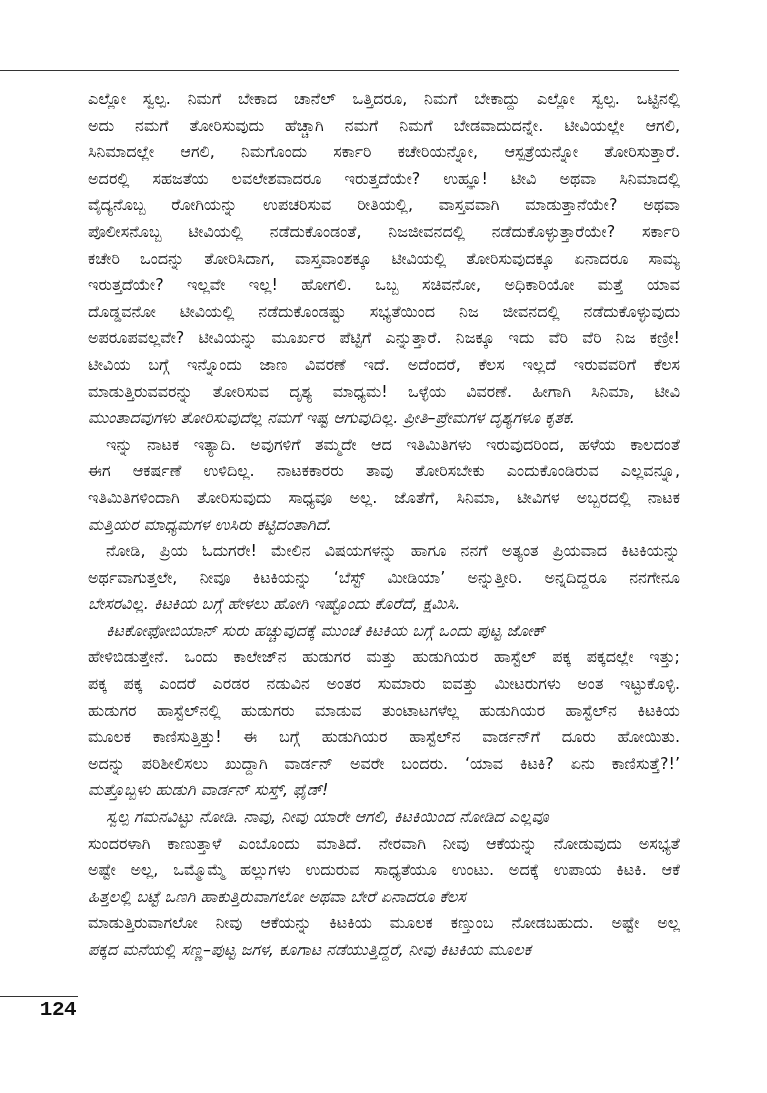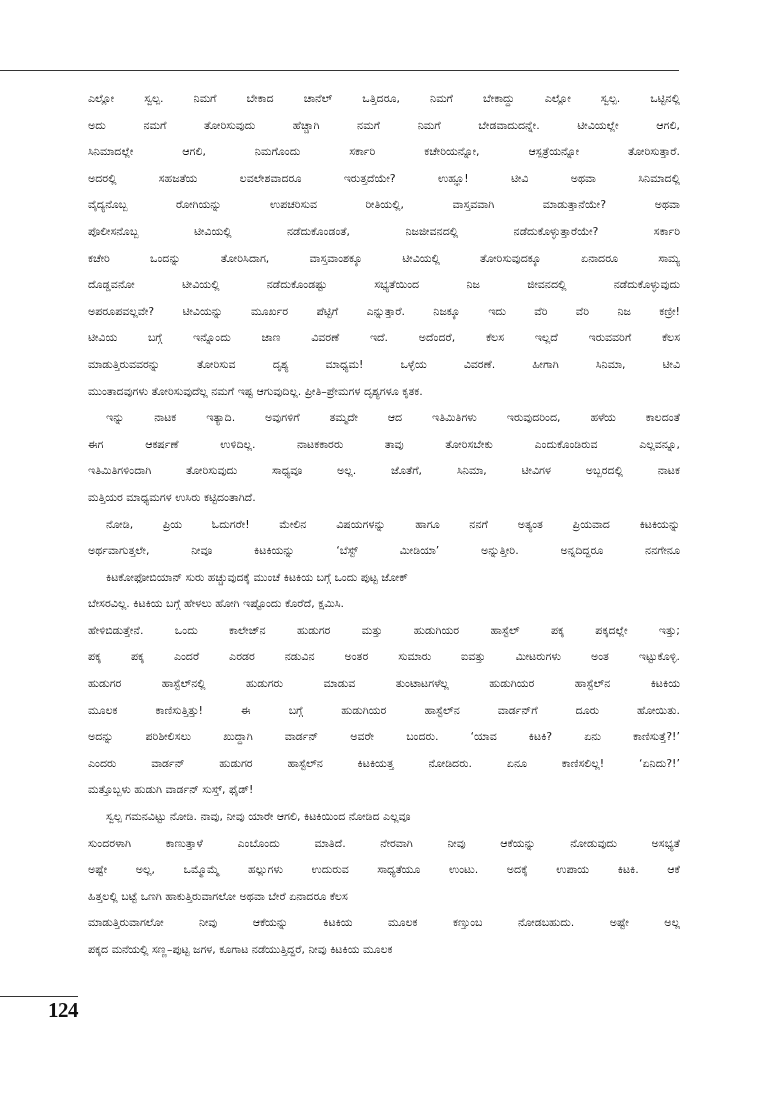--- a/index.html
+++ b/index.html
@@ -1,56 +1,56 @@
 <!DOCTYPE html>
 <html><head>
 <meta charset="utf-8">
 <style>
   html, body { margin: 0; padding: 0; background: #ffffff; }
   body { width: 767px; height: 1093px; position: relative; overflow: hidden; font-family: "DejaVu Sans", sans-serif; color: #111; }
   .top-rule { position: absolute; left: 0; top: 70px; width: 679px; height: 1px; background: #333; }
   .bottom-rule { position: absolute; left: 0; top: 996px; width: 78px; height: 1px; background: #333; }
-  .page-number { position: absolute; left: 38px; top: 998px; width: 40px; text-align: right; font-family: Liberation Serif, serif; font-weight: bold; font-size: 21px; color: #111; letter-spacing: -0.5px; }
+  .page-number { position: absolute; left: 38px; top: 998px; width: 40px; text-align: center; font-family: Liberation Mono, monospace; font-weight: bold; font-size: 21px; color: #111; letter-spacing: -0.5px; }
   .body-text { position: absolute; left: 88px; top: 86px; width: 592px; }
-  .line { height: 26.6px; line-height: 26.6px; font-size: 11px; white-space: nowrap; overflow: hidden; text-align: justify; text-align-last: justify; }
-  .line.last { text-align-last: left; }
+  .line { height: 26.6px; line-height: 26.6px; font-size: 16px; white-space: nowrap; overflow: hidden; text-align: justify; text-align-last: justify; }
+  .line.last { text-align-last: left; font-style: italic; }
   .line.indent { padding-left: 18px; }
 </style>
 </head>
 <body>
 
 <div class="top-rule"></div>
 
 <div class="body-text" id="body-text">
     <div class="line">ಎಲ್ಲೋ ಸ್ವಲ್ಪ. ನಿಮಗೆ ಬೇಕಾದ ಚಾನೆಲ್ ಒತ್ತಿದರೂ, ನಿಮಗೆ ಬೇಕಾದ್ದು ಎಲ್ಲೋ ಸ್ವಲ್ಪ. ಒಟ್ಟಿನಲ್ಲಿ</div>
     <div class="line">ಅದು ನಮಗೆ ತೋರಿಸುವುದು ಹೆಚ್ಚಾಗಿ ನಮಗೆ ನಿಮಗೆ ಬೇಡವಾದುದನ್ನೇ. ಟೀವಿಯಲ್ಲೇ ಆಗಲಿ,</div>
     <div class="line">ಸಿನಿಮಾದಲ್ಲೇ ಆಗಲಿ, ನಿಮಗೊಂದು ಸರ್ಕಾರಿ ಕಚೇರಿಯನ್ನೋ, ಆಸ್ಪತ್ರೆಯನ್ನೋ ತೋರಿಸುತ್ತಾರೆ.</div>
     <div class="line">ಅದರಲ್ಲಿ ಸಹಜತೆಯ ಲವಲೇಶವಾದರೂ ಇರುತ್ತದೆಯೇ? ಉಹ್ಞೂ! ಟೀವಿ ಅಥವಾ ಸಿನಿಮಾದಲ್ಲಿ</div>
     <div class="line">ವೈದ್ಯನೊಬ್ಬ ರೋಗಿಯನ್ನು ಉಪಚರಿಸುವ ರೀತಿಯಲ್ಲಿ, ವಾಸ್ತವವಾಗಿ ಮಾಡುತ್ತಾನೆಯೇ? ಅಥವಾ</div>
     <div class="line">ಪೊಲೀಸನೊಬ್ಬ ಟೀವಿಯಲ್ಲಿ ನಡೆದುಕೊಂಡಂತೆ, ನಿಜಜೀವನದಲ್ಲಿ ನಡೆದುಕೊಳ್ಳುತ್ತಾರೆಯೇ? ಸರ್ಕಾರಿ</div>
     <div class="line">ಕಚೇರಿ ಒಂದನ್ನು ತೋರಿಸಿದಾಗ, ವಾಸ್ತವಾಂಶಕ್ಕೂ ಟೀವಿಯಲ್ಲಿ ತೋರಿಸುವುದಕ್ಕೂ ಏನಾದರೂ ಸಾಮ್ಯ</div>
+    <div class="line">ಇರುತ್ತದೆಯೇ? ಇಲ್ಲವೇ ಇಲ್ಲ! ಹೋಗಲಿ. ಒಬ್ಬ ಸಚಿವನೋ, ಅಧಿಕಾರಿಯೋ ಮತ್ತೆ ಯಾವ</div>
     <div class="line">ದೊಡ್ಡವನೋ ಟೀವಿಯಲ್ಲಿ ನಡೆದುಕೊಂಡಷ್ಟು ಸಭ್ಯತೆಯಿಂದ ನಿಜ ಜೀವನದಲ್ಲಿ ನಡೆದುಕೊಳ್ಳುವುದು</div>
     <div class="line">ಅಪರೂಪವಲ್ಲವೇ? ಟೀವಿಯನ್ನು ಮೂರ್ಖರ ಪೆಟ್ಟಿಗೆ ಎನ್ನುತ್ತಾರೆ. ನಿಜಕ್ಕೂ ಇದು ವೆರಿ ವೆರಿ ನಿಜ ಕಣ್ರೀ!</div>
     <div class="line">ಟೀವಿಯ ಬಗ್ಗೆ ಇನ್ನೊಂದು ಜಾಣ ವಿವರಣೆ ಇದೆ. ಅದೆಂದರೆ, ಕೆಲಸ ಇಲ್ಲದೆ ಇರುವವರಿಗೆ ಕೆಲಸ</div>
     <div class="line">ಮಾಡುತ್ತಿರುವವರನ್ನು ತೋರಿಸುವ ದೃಶ್ಯ ಮಾಧ್ಯಮ! ಒಳ್ಳೆಯ ವಿವರಣೆ. ಹೀಗಾಗಿ ಸಿನಿಮಾ, ಟೀವಿ</div>
     <div class="line last">ಮುಂತಾದವುಗಳು ತೋರಿಸುವುದೆಲ್ಲ ನಮಗೆ ಇಷ್ಟ ಆಗುವುದಿಲ್ಲ. ಪ್ರೀತಿ–ಪ್ರೇಮಗಳ ದೃಶ್ಯಗಳೂ ಕೃತಕ.</div>
     <div class="line indent">ಇನ್ನು ನಾಟಕ ಇತ್ಯಾದಿ. ಅವುಗಳಿಗೆ ತಮ್ಮದೇ ಆದ ಇತಿಮಿತಿಗಳು ಇರುವುದರಿಂದ, ಹಳೆಯ ಕಾಲದಂತೆ</div>
     <div class="line">ಈಗ ಆಕರ್ಷಣೆ ಉಳಿದಿಲ್ಲ. ನಾಟಕಕಾರರು ತಾವು ತೋರಿಸಬೇಕು ಎಂದುಕೊಂಡಿರುವ ಎಲ್ಲವನ್ನೂ,</div>
     <div class="line">ಇತಿಮಿತಿಗಳಿಂದಾಗಿ ತೋರಿಸುವುದು ಸಾಧ್ಯವೂ ಅಲ್ಲ. ಜೊತೆಗೆ, ಸಿನಿಮಾ, ಟೀವಿಗಳ ಅಬ್ಬರದಲ್ಲಿ ನಾಟಕ</div>
     <div class="line last">ಮತ್ತಿಯರ ಮಾಧ್ಯಮಗಳ ಉಸಿರು ಕಟ್ಟಿದಂತಾಗಿದೆ.</div>
     <div class="line indent">ನೋಡಿ, ಪ್ರಿಯ ಓದುಗರೇ! ಮೇಲಿನ ವಿಷಯಗಳನ್ನು ಹಾಗೂ ನನಗೆ ಅತ್ಯಂತ ಪ್ರಿಯವಾದ ಕಿಟಕಿಯನ್ನು</div>
     <div class="line">ಅರ್ಥವಾಗುತ್ತಲೇ, ನೀವೂ ಕಿಟಕಿಯನ್ನು ‘ಬೆಸ್ಟ್ ಮೀಡಿಯಾ’ ಅನ್ನುತ್ತೀರಿ. ಅನ್ನದಿದ್ದರೂ ನನಗೇನೂ</div>
+    <div class="line last">ಬೇಸರವಿಲ್ಲ. ಕಿಟಕಿಯ ಬಗ್ಗೆ ಹೇಳಲು ಹೋಗಿ ಇಷ್ಟೊಂದು ಕೊರೆದೆ, ಕ್ಷಮಿಸಿ.</div>
     <div class="line indent last">ಕಿಟಕೋಫೋಬಿಯಾನ್ ಸುರು ಹಚ್ಚುವುದಕ್ಕೆ ಮುಂಚೆ ಕಿಟಕಿಯ ಬಗ್ಗೆ ಒಂದು ಪುಟ್ಟ ಜೋಕ್</div>
-    <div class="line last">ಬೇಸರವಿಲ್ಲ. ಕಿಟಕಿಯ ಬಗ್ಗೆ ಹೇಳಲು ಹೋಗಿ ಇಷ್ಟೊಂದು ಕೊರೆದೆ, ಕ್ಷಮಿಸಿ.</div>
     <div class="line">ಹೇಳಿಬಿಡುತ್ತೇನೆ. ಒಂದು ಕಾಲೇಜ್‌ನ ಹುಡುಗರ ಮತ್ತು ಹುಡುಗಿಯರ ಹಾಸ್ಟೆಲ್ ಪಕ್ಕ ಪಕ್ಕದಲ್ಲೇ ಇತ್ತು;</div>
     <div class="line">ಪಕ್ಕ ಪಕ್ಕ ಎಂದರೆ ಎರಡರ ನಡುವಿನ ಅಂತರ ಸುಮಾರು ಐವತ್ತು ಮೀಟರುಗಳು ಅಂತ ಇಟ್ಟುಕೊಳ್ಳಿ.</div>
     <div class="line">ಹುಡುಗರ ಹಾಸ್ಟೆಲ್‌ನಲ್ಲಿ ಹುಡುಗರು ಮಾಡುವ ತುಂಟಾಟಗಳೆಲ್ಲ ಹುಡುಗಿಯರ ಹಾಸ್ಟೆಲ್‌ನ ಕಿಟಕಿಯ</div>
     <div class="line">ಮೂಲಕ ಕಾಣಿಸುತ್ತಿತ್ತು! ಈ ಬಗ್ಗೆ ಹುಡುಗಿಯರ ಹಾಸ್ಟೆಲ್‌ನ ವಾರ್ಡನ್‌ಗೆ ದೂರು ಹೋಯಿತು.</div>
     <div class="line">ಅದನ್ನು ಪರಿಶೀಲಿಸಲು ಖುದ್ದಾಗಿ ವಾರ್ಡನ್ ಅವರೇ ಬಂದರು. ‘ಯಾವ ಕಿಟಕಿ? ಏನು ಕಾಣಿಸುತ್ತೆ?!’</div>
-    <div class="line">ಎಂದರು ವಾರ್ಡನ್ ಹುಡುಗರ ಹಾಸ್ಟೆಲ್‌ನ ಕಿಟಕಿಯತ್ತ ನೋಡಿದರು. ಏನೂ ಕಾಣಿಸಲಿಲ್ಲ! ‘ಏನಿದು?!’</div>
     <div class="line last">ಮತ್ತೊಬ್ಬಳು ಹುಡುಗಿ ವಾರ್ಡನ್ ಸುಸ್ತ್, ಫೈಡ್!</div>
     <div class="line indent last">ಸ್ವಲ್ಪ ಗಮನವಿಟ್ಟು ನೋಡಿ. ನಾವು, ನೀವು ಯಾರೇ ಆಗಲಿ, ಕಿಟಕಿಯಿಂದ ನೋಡಿದ ಎಲ್ಲವೂ</div>
     <div class="line">ಸುಂದರಳಾಗಿ ಕಾಣುತ್ತಾಳೆ ಎಂಬೊಂದು ಮಾತಿದೆ. ನೇರವಾಗಿ ನೀವು ಆಕೆಯನ್ನು ನೋಡುವುದು ಅಸಭ್ಯತೆ</div>
     <div class="line">ಅಷ್ಟೇ ಅಲ್ಲ, ಒಮ್ಮೊಮ್ಮೆ ಹಲ್ಲುಗಳು ಉದುರುವ ಸಾಧ್ಯತೆಯೂ ಉಂಟು. ಅದಕ್ಕೆ ಉಪಾಯ ಕಿಟಕಿ. ಆಕೆ</div>
     <div class="line last">ಹಿತ್ತಲಲ್ಲಿ ಬಟ್ಟೆ ಒಣಗಿ ಹಾಕುತ್ತಿರುವಾಗಲೋ ಅಥವಾ ಬೇರೆ ಏನಾದರೂ ಕೆಲಸ</div>
     <div class="line">ಮಾಡುತ್ತಿರುವಾಗಲೋ ನೀವು ಆಕೆಯನ್ನು ಕಿಟಕಿಯ ಮೂಲಕ ಕಣ್ತುಂಬ ನೋಡಬಹುದು. ಅಷ್ಟೇ ಅಲ್ಲ</div>
     <div class="line last">ಪಕ್ಕದ ಮನೆಯಲ್ಲಿ ಸಣ್ಣ–ಪುಟ್ಟ ಜಗಳ, ಕೂಗಾಟ ನಡೆಯುತ್ತಿದ್ದರೆ, ನೀವು ಕಿಟಕಿಯ ಮೂಲಕ</div>
   </div>
 
 <div class="bottom-rule"></div>

